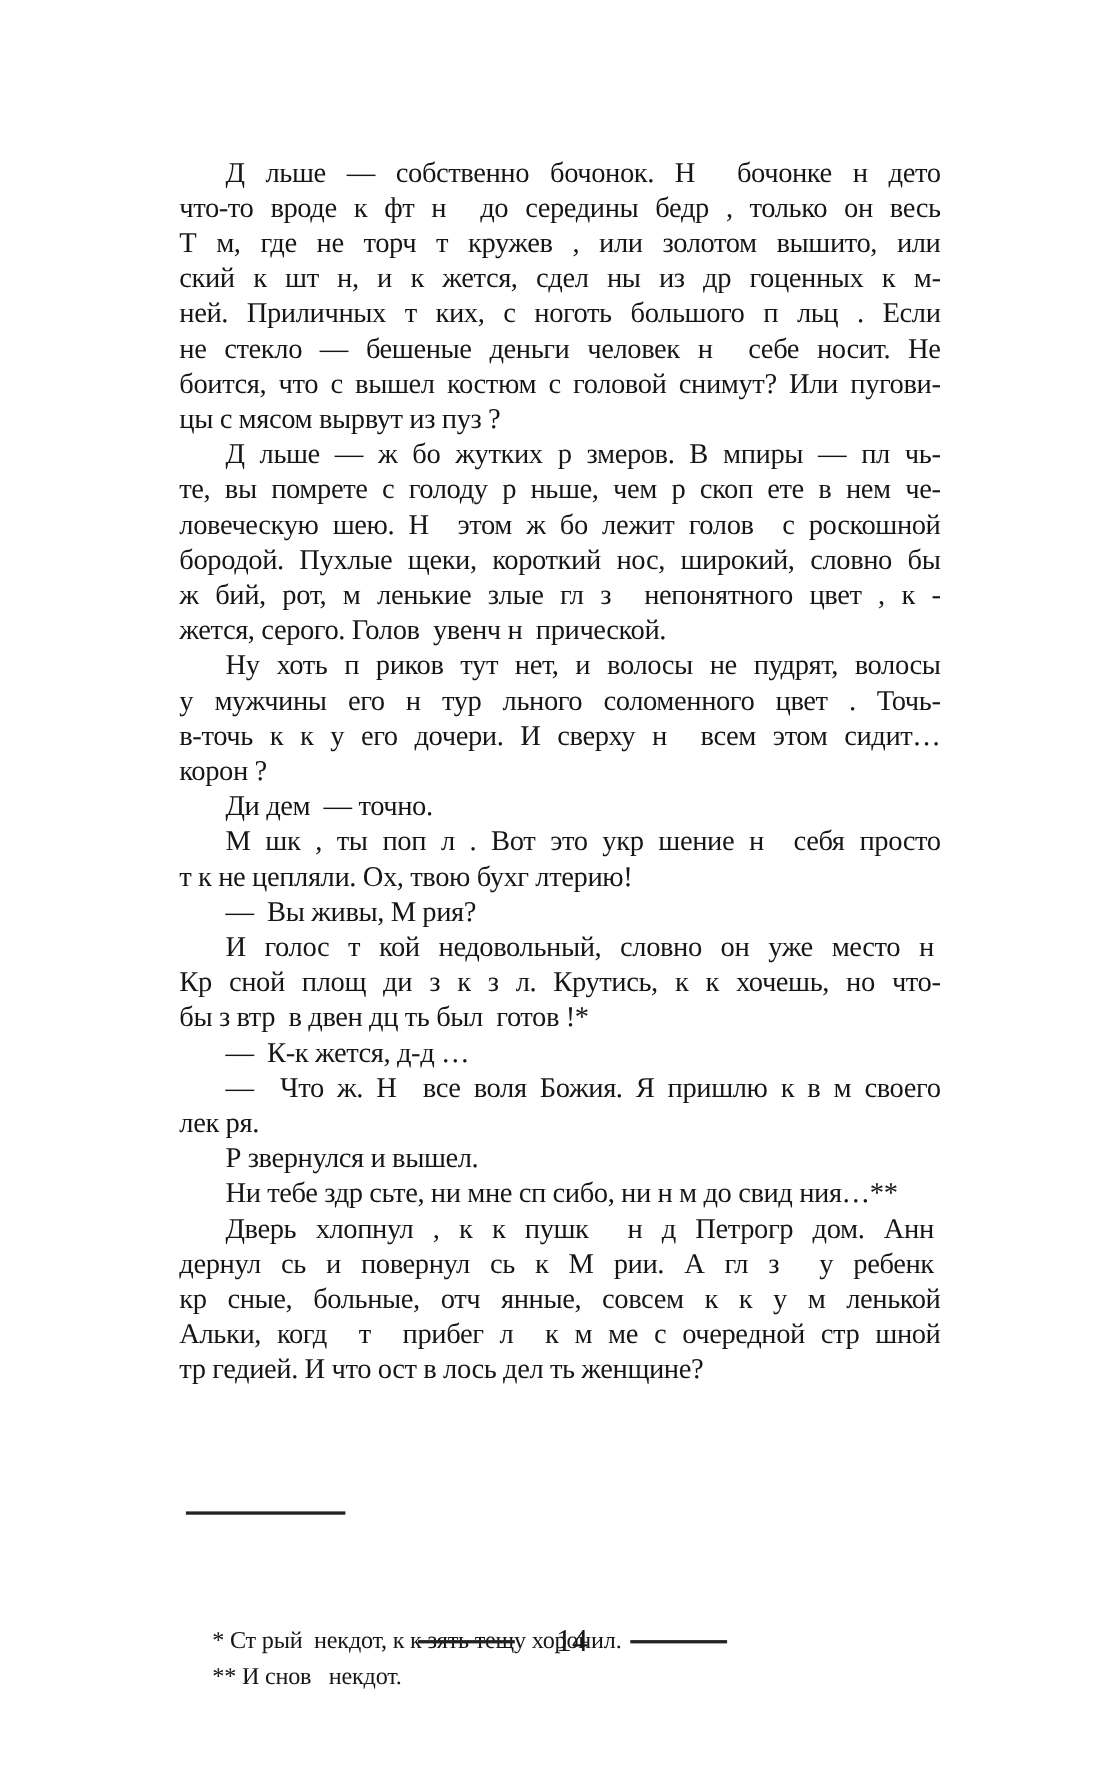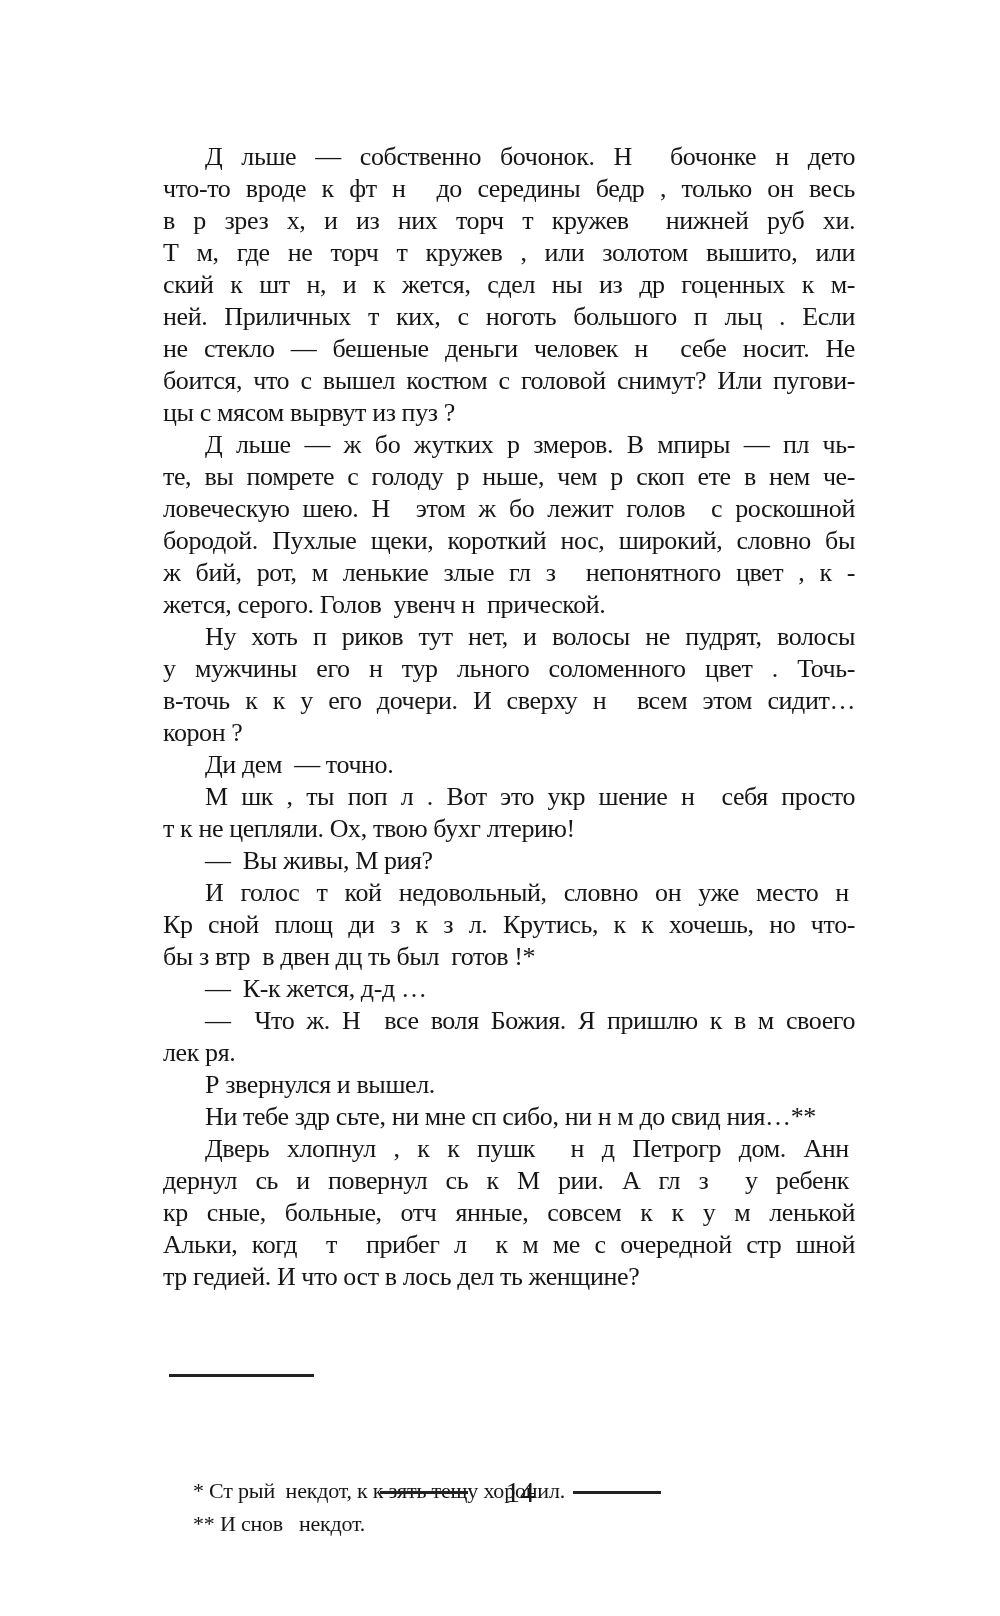--- a/index.html
+++ b/index.html
@@ -45,21 +45,20 @@
 </head>
 <body>
 
 <div class="page">
 
   <main class="text-block">
 
     <div class="para">
       <div class="line first">Д&nbsp;льше — собственно бочонок. Н&nbsp; бочонке н&nbsp;дето</div>
       <div class="line">что-то вроде к&nbsp;фт&nbsp;н&nbsp; до середины бедр&nbsp;, только он весь</div>
-      <div class="line">в р&nbsp;зрез&nbsp;х, и из них торч&nbsp;т кружев&nbsp; нижней руб&nbsp;хи.</div>
       <div class="line">Т&nbsp;м, где не торч&nbsp;т кружев&nbsp;, или золотом вышито, или</div>
       <div class="line">ский к&nbsp;шт&nbsp;н, и к&nbsp;жется, сдел&nbsp;ны из др&nbsp;гоценных к&nbsp;м-</div>
       <div class="line">ней. Приличных т&nbsp;ких, с ноготь большого п&nbsp;льц&nbsp;. Если</div>
       <div class="line">не стекло — бешеные деньги человек н&nbsp; себе носит. Не</div>
       <div class="line">боится, что с вышел костюм с головой снимут? Или пугови-</div>
       <div class="line last">цы с мясом вырвут из пуз&nbsp;?</div>
     </div>
 
     <div class="para">
       <div class="line first">Д&nbsp;льше — ж&nbsp;бо жутких р&nbsp;змеров. В&nbsp;мпиры — пл&nbsp;чь-</div>

